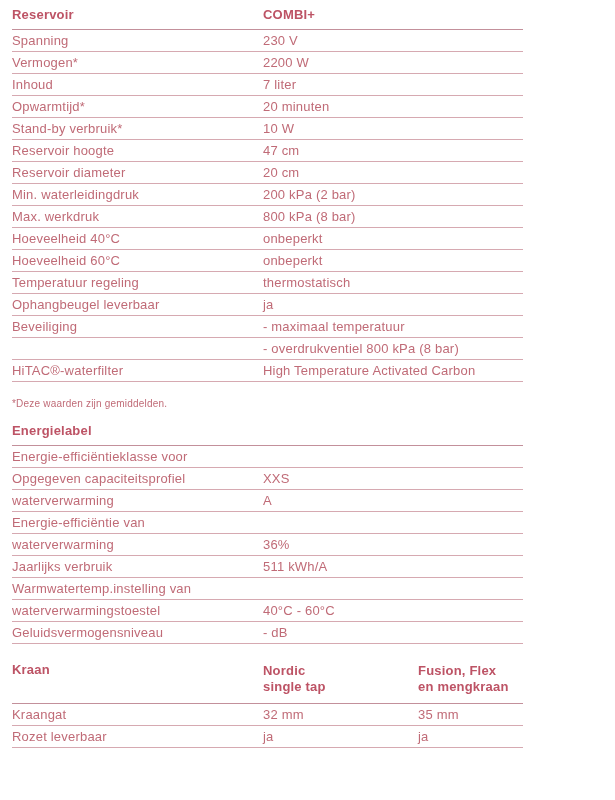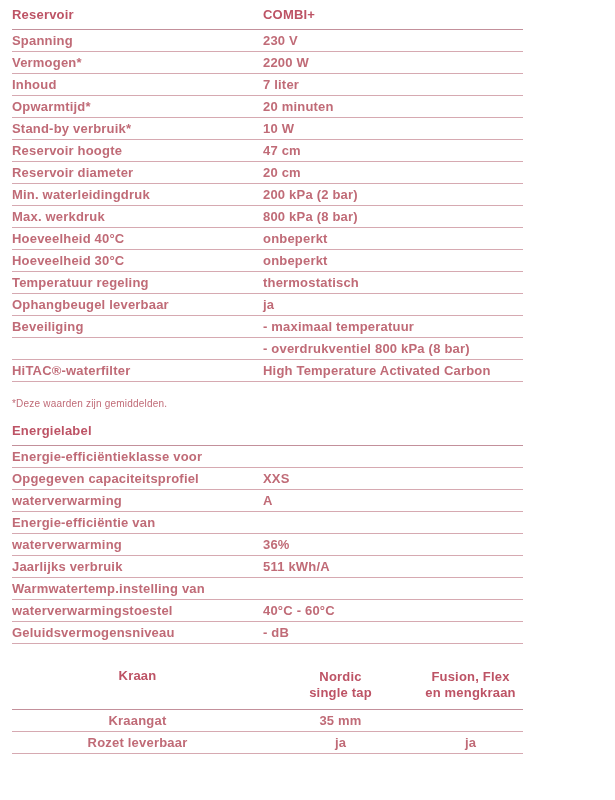--- a/index.html
+++ b/index.html
@@ -17,40 +17,39 @@
     font-family:"Liberation Sans","DejaVu Sans",sans-serif;
   }
   main{padding:6px 10px 0 12px;width:533px;}
   .trow{
     display:grid;align-items:start;
     border-bottom:1px solid var(--row-line);
     padding:4px 0;
     font-size:13px;line-height:13px;
     color:var(--text);
     letter-spacing:.2px;
-    font-weight:bold;
   }
   .g2{grid-template-columns:251px 1fr;}
   .g3{grid-template-columns:251px 155px 1fr;}
   .thead{
     border-bottom-color:var(--heading-line);
     color:var(--heading);
     font-weight:bold;
     padding:2px 0 8px;
   }
   .hline-txt{display:block;line-height:16px;}
   .cell{display:block;min-height:13px;}
   .footnote{
     color:var(--text);
     font-size:10px;line-height:11px;
     letter-spacing:.2px;
     margin:16px 0 0;
   }
   #table-1{margin-top:13px;}
-  #table-2{margin-top:23px;text-align:center;}
+  #table-2{margin-top:17px;}
 </style>
 </head>
 <body>
 
 <main>
   <section id="table-0">
       <div class="trow thead g2">
         <span class="cell">Reservoir</span>
         <span class="cell">COMBI+</span>
       </div>
@@ -88,21 +87,21 @@
       </div>
       <div class="trow g2">
         <span class="cell">Max. werkdruk</span>
         <span class="cell">800 kPa (8 bar)</span>
       </div>
       <div class="trow g2">
         <span class="cell">Hoeveelheid 40°C</span>
         <span class="cell">onbeperkt</span>
       </div>
       <div class="trow g2">
-        <span class="cell">Hoeveelheid 30°C</span>
+        <span class="cell">Hoeveelheid 60°C</span>
         <span class="cell">onbeperkt</span>
       </div>
       <div class="trow g2">
         <span class="cell">Temperatuur regeling</span>
         <span class="cell">thermostatisch</span>
       </div>
       <div class="trow g2">
         <span class="cell">Ophangbeugel leverbaar</span>
         <span class="cell">ja</span>
       </div>
@@ -168,20 +167,21 @@
           <span class="hline-txt">Nordic</span>
           <span class="hline-txt">single tap</span>
         </span>
         <span class="cell">
           <span class="hline-txt">Fusion, Flex</span>
           <span class="hline-txt">en mengkraan</span>
         </span>
       </div>
       <div class="trow g3">
         <span class="cell">Kraangat</span>
+        <span class="cell">32 mm</span>
         <span class="cell">35 mm</span>
       </div>
       <div class="trow g3">
         <span class="cell">Rozet leverbaar</span>
         <span class="cell">ja</span>
         <span class="cell">ja</span>
       </div>
     </section>
 </main>
 

